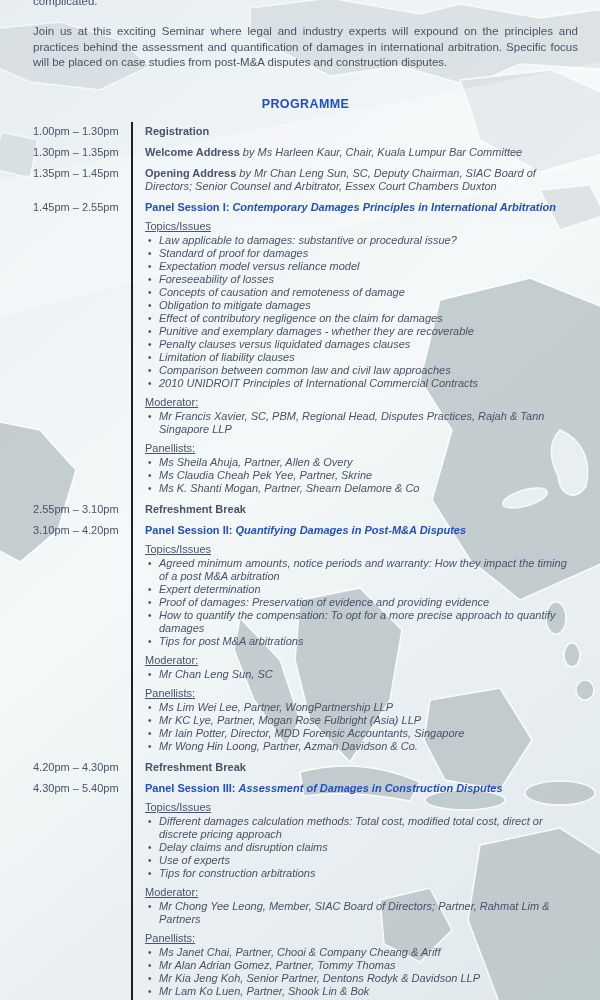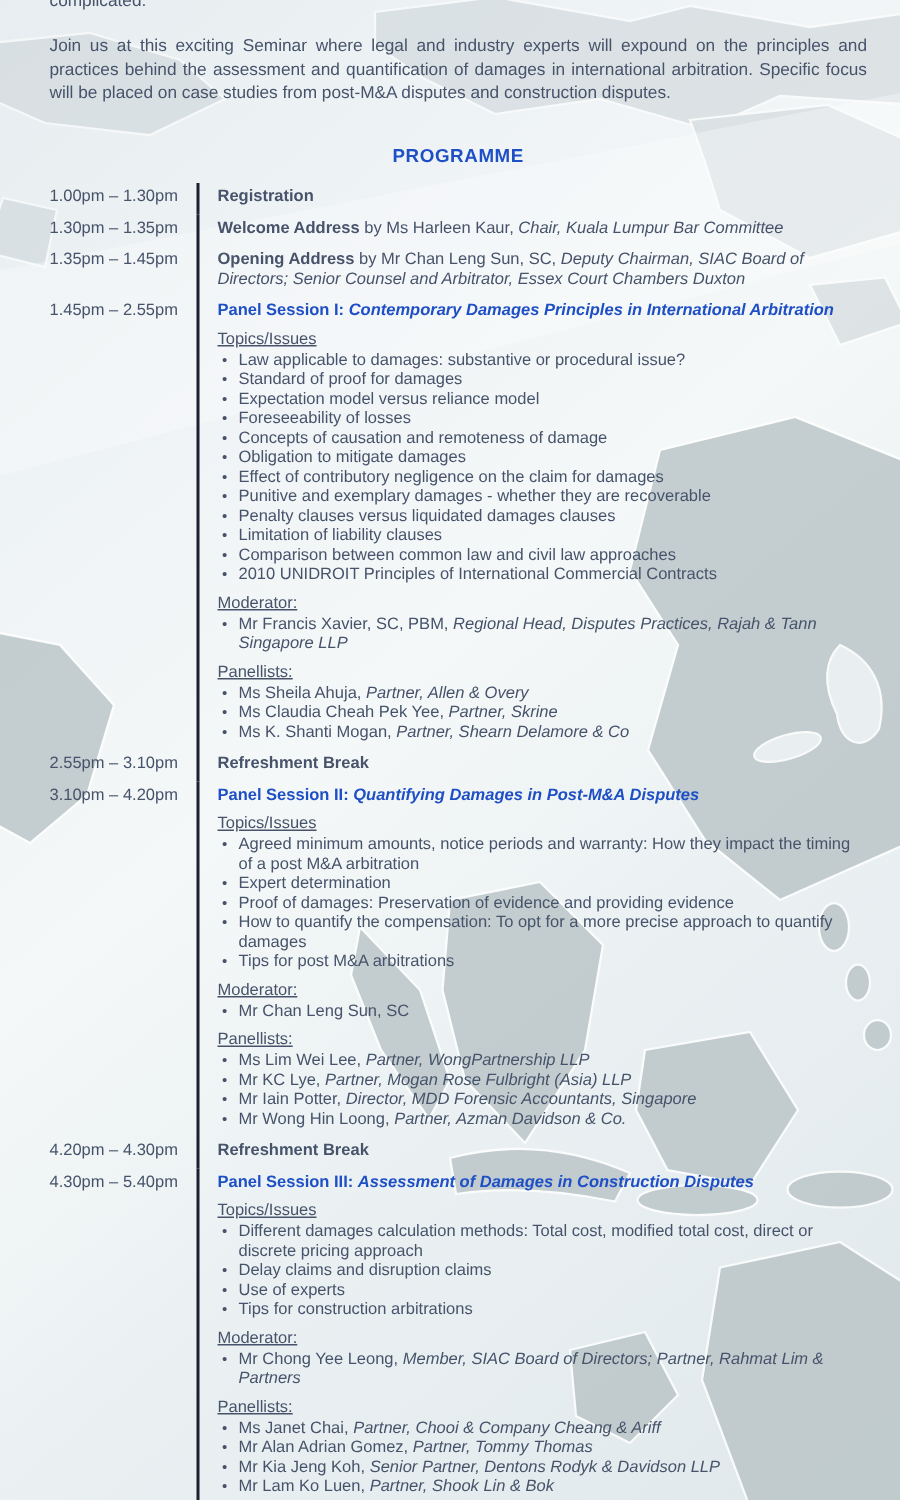--- a/index.html
+++ b/index.html
@@ -71,21 +71,21 @@
     margin-bottom: 1px;
     text-decoration: underline;
   }
   .bullet { display: flex; line-height: 13px; }
   .bullet .marker {
     flex: 0 0 14px;
     padding-left: 3px;
     font-size: 10px;
   }
   .bullet .btext { flex: 1; }
-  .seg-normal { font-weight: normal; }
+  .seg-normal { font-weight: normal; font-style: italic; }
   .seg-bold { font-weight: bold; }
   .seg-italic { font-style: italic; margin-top: 30px; }
   .seg-blue-bold { color: #1e4fc5; font-weight: bold; }
   .seg-blue-bold-italic { color: #1e4fc5; font-weight: bold; font-style: italic; }
 </style>
 </head>
 <body>
 
 <div class="page">
 

